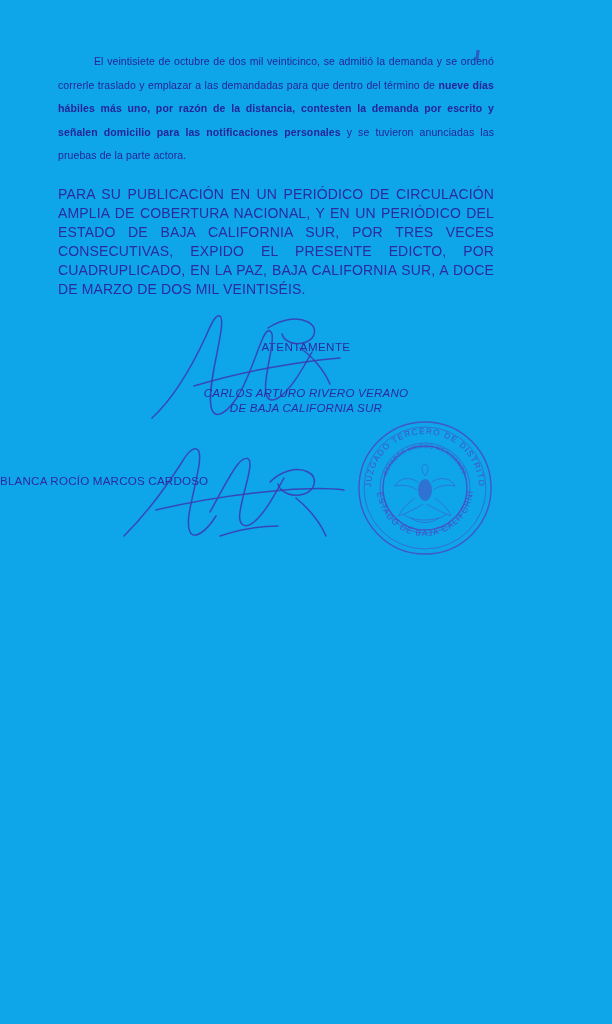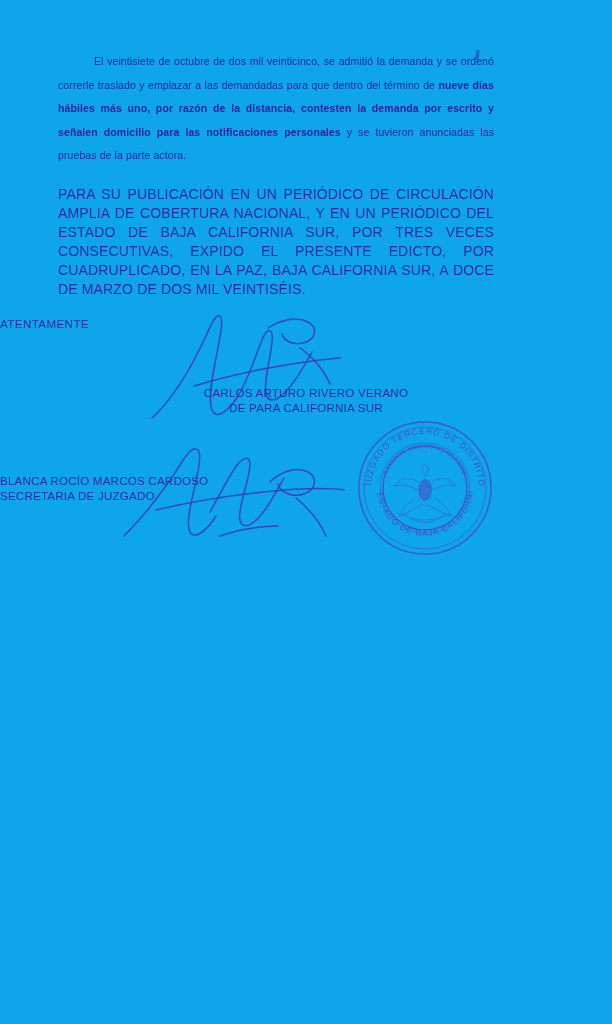--- a/index.html
+++ b/index.html
@@ -48,35 +48,37 @@
     text-align: justify;
     color: #2b2ba0;
     letter-spacing: 0.15px;
   }
 
   
   .atentamente {
     position: absolute;
     left: 0;
     right: 0;
-    top: 317px;
+    top: 340px;
+    text-align: center;
     font-size: 11.6px;
     letter-spacing: 0.4px;
     color: #2b2ba0;
   }
   .sig-name-1 {
     position: absolute;
     left: 0;
     right: 0;
     top: 386px;
     text-align: center;
     font-size: 11.6px;
     line-height: 14.5px;
     color: #2b2ba0;
     letter-spacing: 0.2px;
+    font-style: italic;
   }
   .sig-name-2 {
     position: absolute;
     left: 0;
     right: 0;
     top: 474px;
     font-size: 11.6px;
     line-height: 14.5px;
     color: #2b2ba0;
     letter-spacing: 0.2px;
@@ -175,37 +177,36 @@
     <svg width="200" height="140" viewBox="0 0 200 140">
       <path d="M2 118 C 26 96, 44 62, 56 36 C 62 22, 66 14, 70 16 C 74 19, 70 38, 66 58 C 62 78, 58 100, 62 110 C 66 120, 78 112, 88 96 C 98 80, 106 54, 112 40 C 116 30, 120 28, 122 34 C 124 42, 118 62, 116 80 C 114 96, 118 104, 128 98 C 140 91, 152 70, 162 52"></path>
       <path d="M44 86 C 70 78, 104 70, 142 64 C 160 61, 176 59, 190 58"></path>
       <path d="M118 28 C 130 20, 146 16, 158 22 C 168 27, 166 38, 156 42 C 146 46, 134 42, 132 34"></path>
       <path d="M150 48 C 162 56, 174 70, 180 84"></path>
     </svg>
   </div>
 
   <div class="sig-name-1">
     <div>CARLOS ARTURO RIVERO VERANO</div>
-    <div>DE PARA CALIFORNIA SUR</div>
+    <div>DE BAJA CALIFORNIA SUR</div>
   </div>
 
   <div class="ink ink-2">
     <svg width="230" height="110" viewBox="0 0 230 110">
       <path d="M4 96 C 28 72, 48 44, 62 22 C 68 12, 74 6, 78 10 C 82 15, 78 32, 74 50 C 70 68, 66 84, 70 92 C 74 100, 86 92, 96 76"></path>
       <path d="M90 72 C 100 54, 110 34, 118 24 C 124 17, 130 16, 130 24 C 130 36, 122 56, 120 72 C 118 84, 124 90, 134 82 C 146 72, 156 52, 164 38"></path>
       <path d="M150 42 C 160 32, 176 26, 188 32 C 198 37, 196 50, 184 54 C 172 58, 160 52, 158 44"></path>
       <path d="M36 70 C 70 62, 118 54, 164 50 C 190 48, 210 48, 224 50"></path>
       <path d="M176 58 C 188 68, 200 82, 206 96"></path>
       <path d="M100 96 C 118 90, 140 86, 158 86"></path>
     </svg>
   </div>
 
   <div class="sig-name-2">
     <div>BLANCA ROCÍO MARCOS CARDOSO</div>
-    <div>SECRETARIA DE JUZGADO</div>
   </div>
 
   <div class="seal">
     <svg width="140" height="140" viewBox="0 0 140 140">
       <defs>
         <path id="arcTop" d="M 16 70 A 54 54 0 0 1 124 70"></path>
         <path id="arcBottom" d="M 22 70 A 48 48 0 0 0 118 70"></path>
         <path id="arcInner" d="M 30 70 A 40 40 0 0 1 110 70"></path>
       </defs>
       <circle class="ring" cx="70" cy="70" r="66"></circle>

